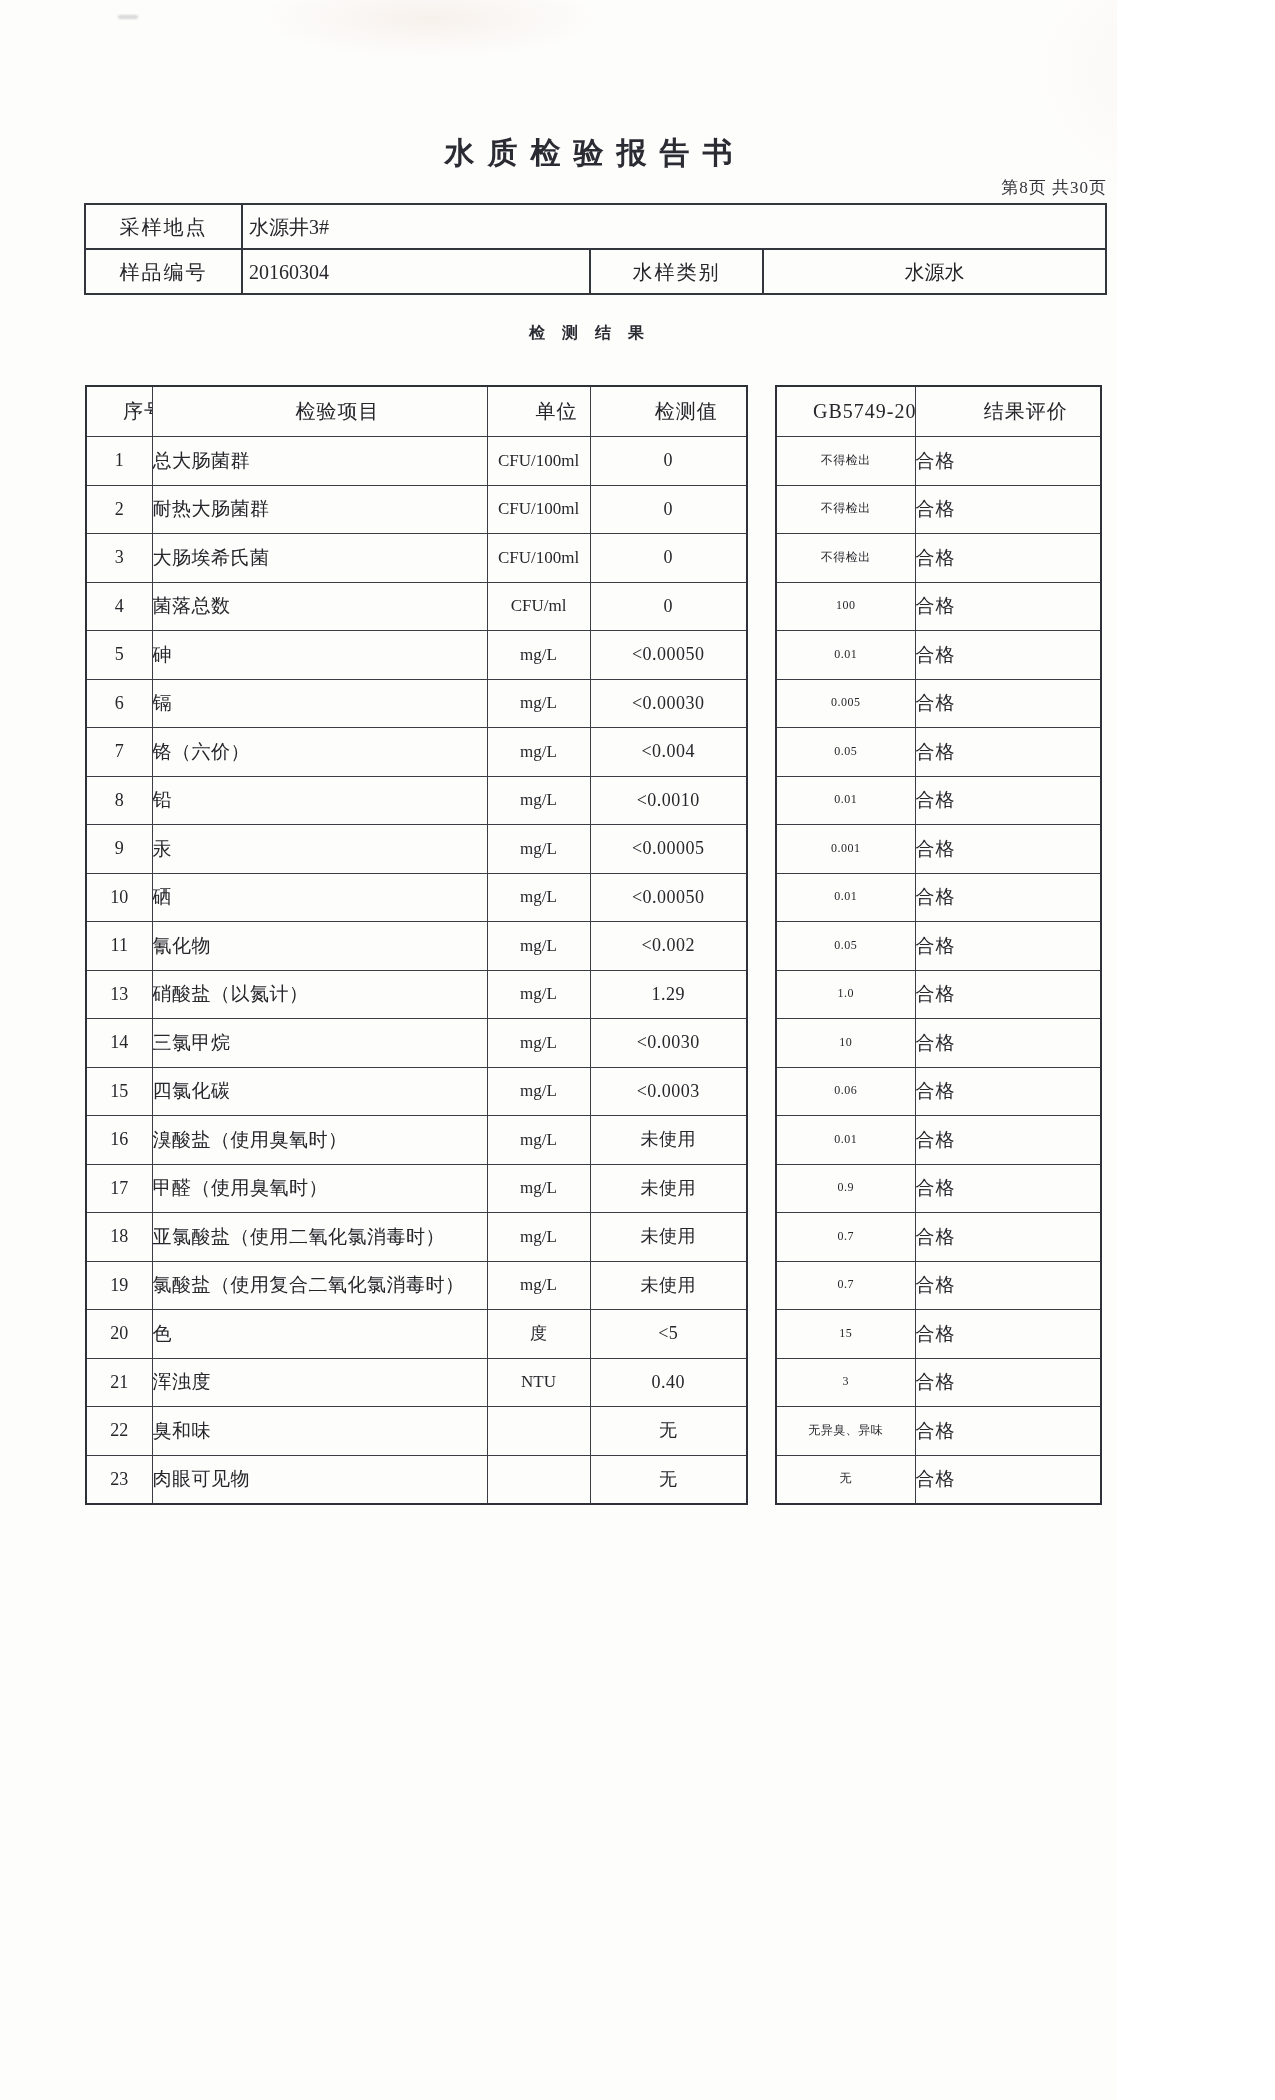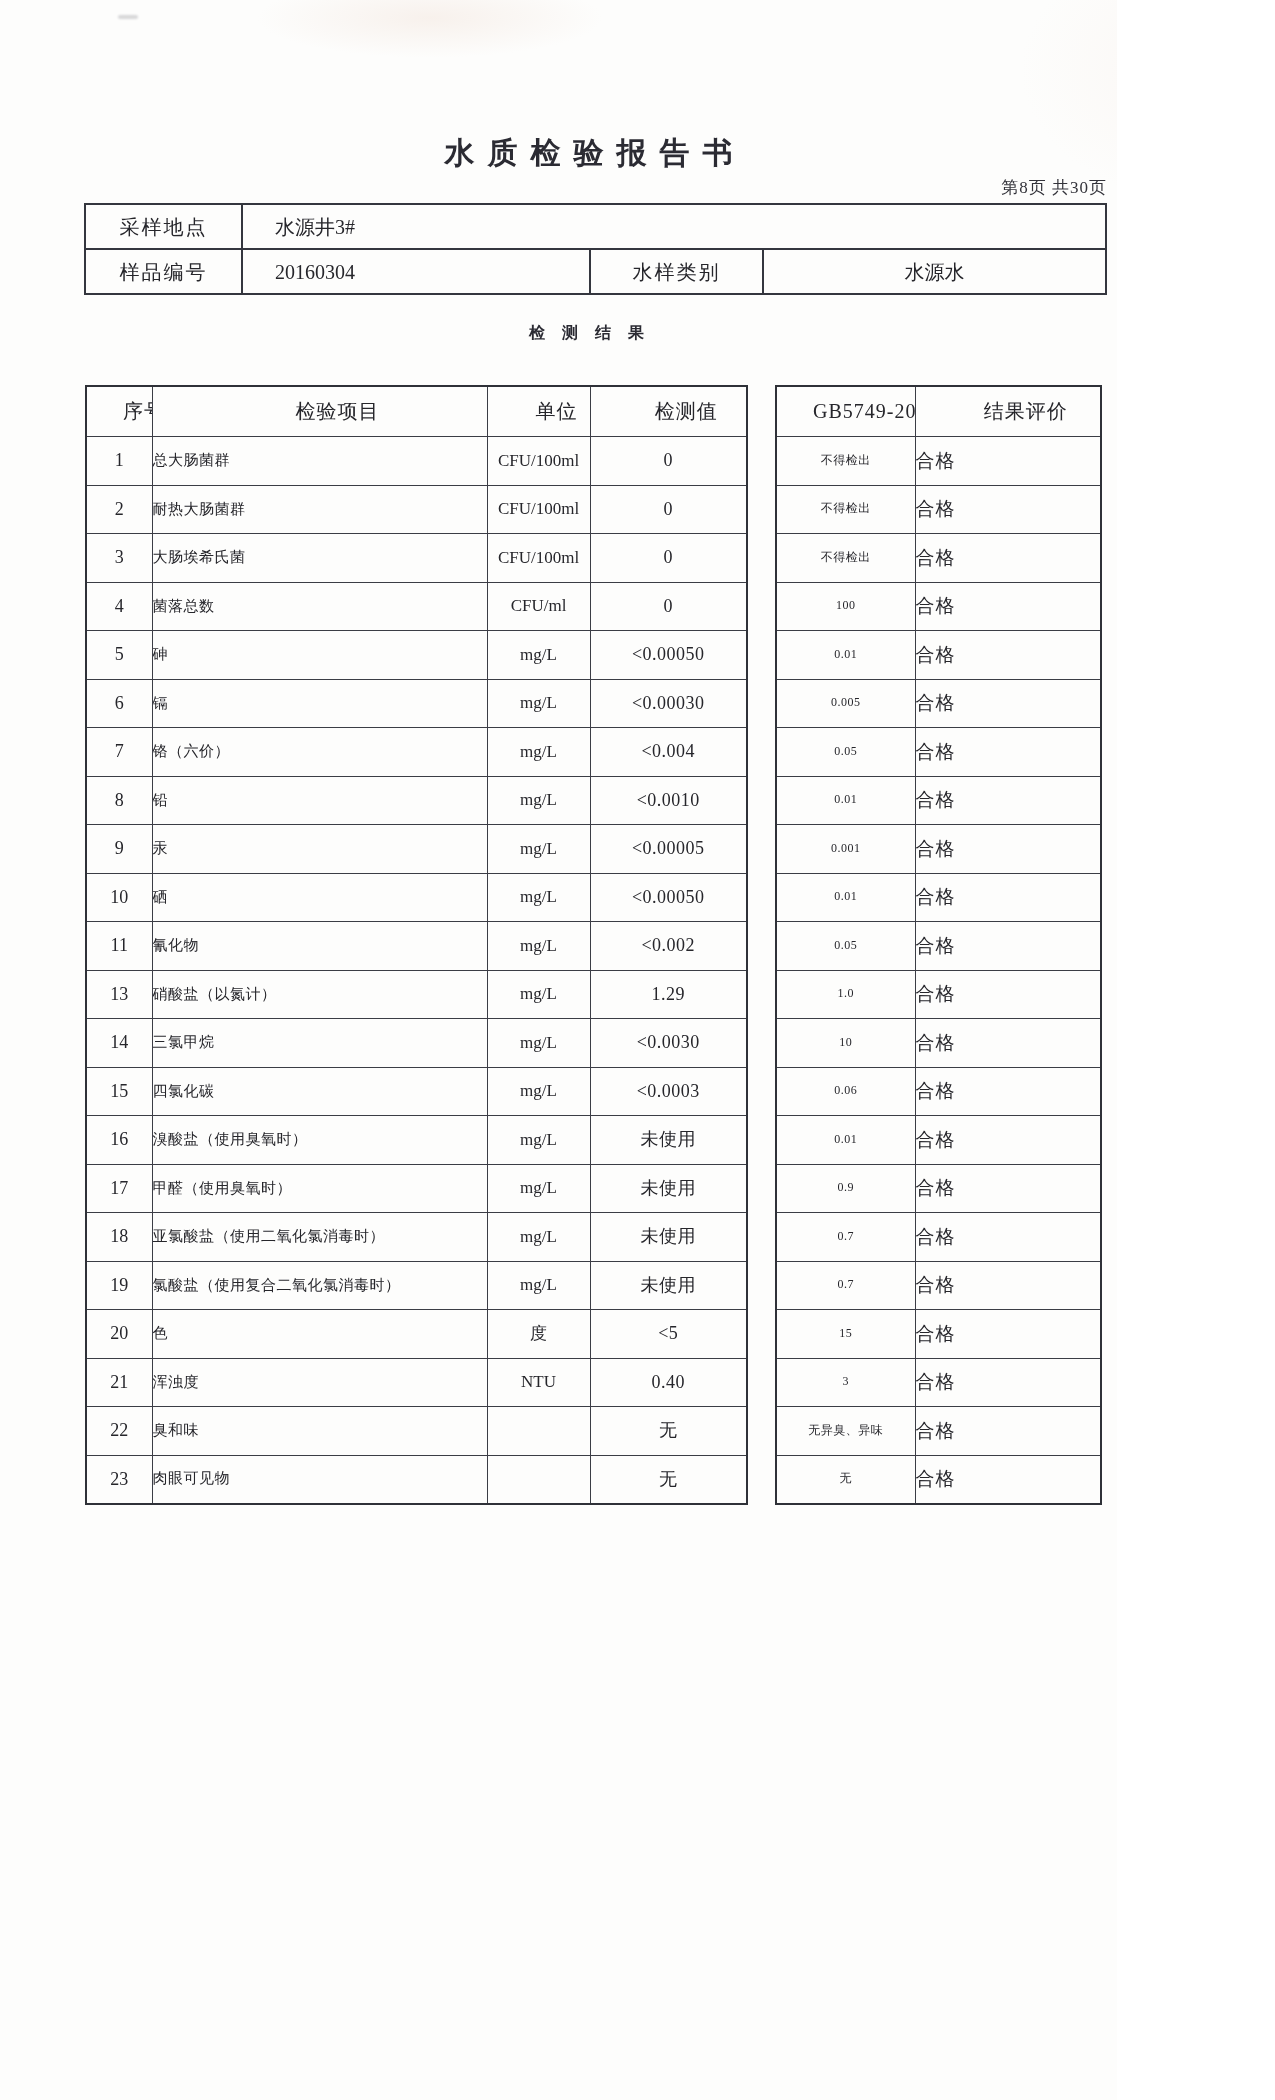--- a/index.html
+++ b/index.html
@@ -31,21 +31,21 @@
   .sample-table{
     position:absolute; left:72px; top:203px; width:1021px;
     border-collapse:collapse; table-layout:fixed;margin-left:12px;
   }
   .sample-table th,.sample-table td{
     border:2px solid #34363e; height:43px;
     font-size:20px; font-weight:400; vertical-align:middle;
     padding:0; line-height:1.1;
   }
   .sample-table .lbl{ text-align:center; letter-spacing:2px;}
-  .sample-table .val{ text-align:left; padding-left:32px;}
+  .sample-table .val{ text-align:left; padding-left:6px;}
   .sample-table .val-center{ text-align:center;}
   
   .section-title{
     position:absolute; left:85px; top:323px; width:1020px;
     text-align:center; font-size:16px; font-weight:700;
     letter-spacing:17px; color:#2b2b33;
   }
   
   .results-table{
     position:absolute; border-collapse:collapse; table-layout:fixed;
@@ -54,21 +54,21 @@
   .results-table th,.results-table td{
     border:1.6px solid #3b3d45; padding:0; vertical-align:middle;
     font-weight:400; line-height:1.15; overflow:hidden; white-space:nowrap;
   }
   .results-table{ border:2.2px solid #2f3138; }
   .results-table thead th{ height:49px; font-size:20px; text-align:center; letter-spacing:1px;padding-left:36px;}
   .results-table tbody tr{ height:48.5px; }
   #left-table{ left:85px; top:385px; width:661px; }
   #right-table{ left:775px; top:385px; width:325px; }
   .cell-no{ text-align:center; font-size:18px; }
-  .cell-item{ text-align:left; padding-left:15px; font-size:15px; letter-spacing:.5px;}
+  .cell-item{ text-align:left; padding-left:15px; font-size:19px; letter-spacing:.5px;}
   .cell-unit{ text-align:center; font-size:17px; }
   .cell-value{ text-align:center; font-size:18px; letter-spacing:.5px;}
   .cell-standard{ text-align:center; font-size:12px; letter-spacing:.5px;}
   .cell-eval{ font-size:19px; letter-spacing:1px;}
   
   .smudge{
     position:absolute; left:118px; top:15px; width:20px; height:4px;
     background:#b9b9bc; opacity:.55; border-radius:2px; filter:blur(1px);
   }
   .bleed{ position:absolute; background:rgba(196,62,92,.55); filter:blur(.6px); border-radius:2px; }

